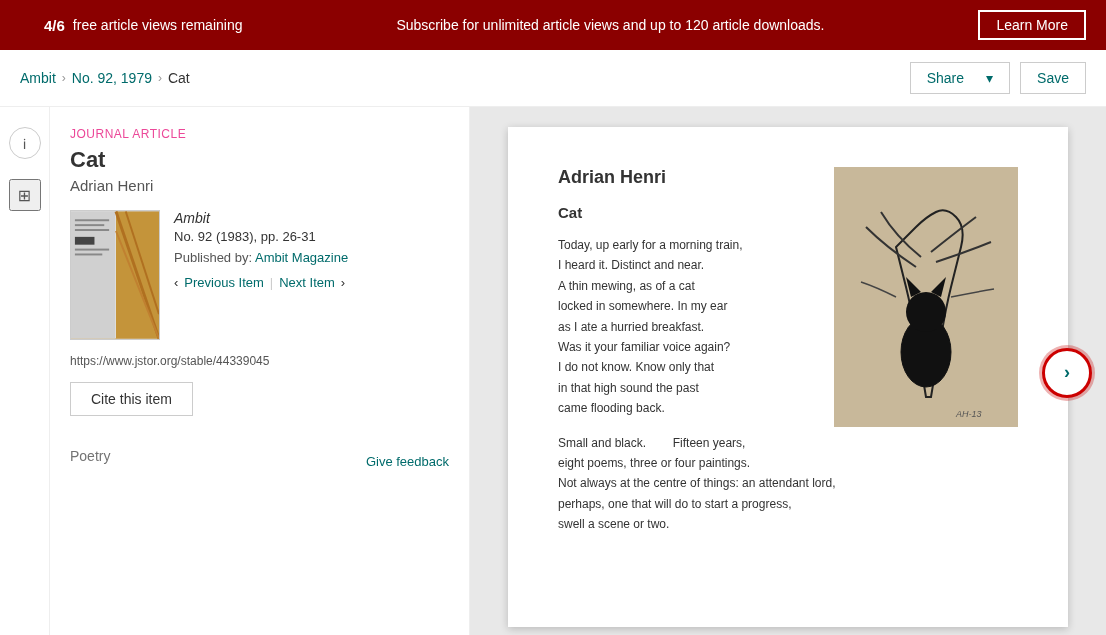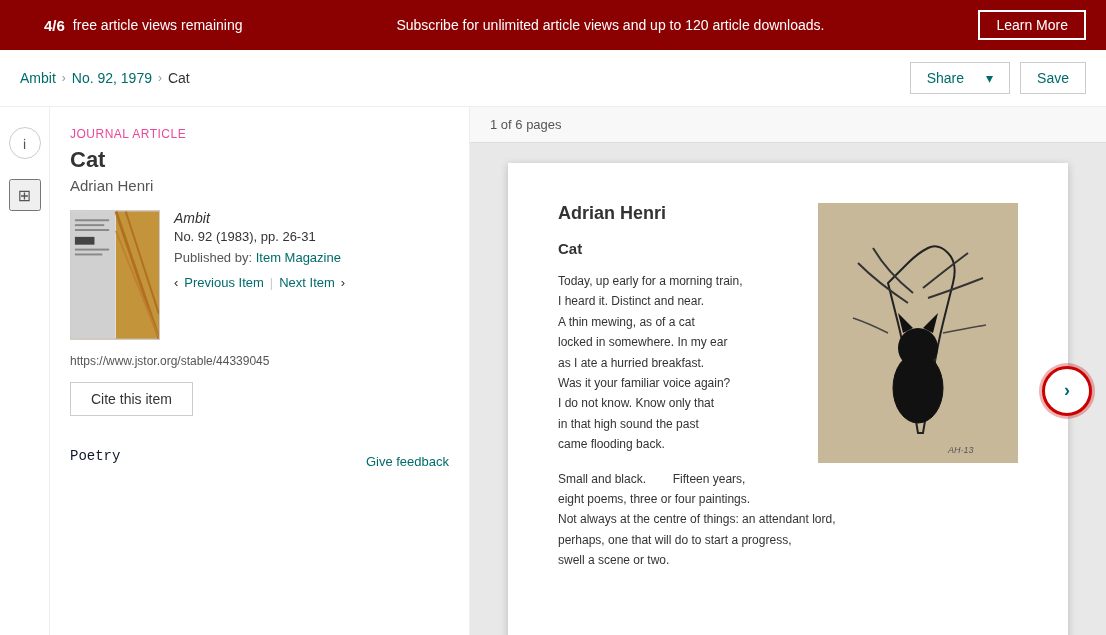--- a/index.html
+++ b/index.html
@@ -223,24 +223,23 @@
     .cite-btn {
       border: 1px solid #ccc;
       background: white;
       padding: 8px 20px;
       cursor: pointer;
       font-size: 14px;
       color: #333;
       margin-bottom: 16px;
     }
     .tag-link {
-      color: #0f172a;
+      color: #737373;
       text-decoration: none;
       font-size: 14px;
-      font-family: Liberation Mono, monospace;
     }
     .feedback-link {
       color: #006b6b;
       text-decoration: none;
       font-size: 13px;
       margin-top: 12px;
       display: inline-block;
     }
 
     .bottom-row {
@@ -298,21 +297,21 @@
     .doc-poem {
       font-size: 12px;
       color: #333;
       line-height: 1.7;
     }
     .poem-stanza {
       margin-bottom: 14px;
     }
     .doc-image-area {
       float: right;
-      width: 200px;
+      width: 184px;
       height: 260px;
       background: #c8b89a;
       margin-left: 20px;
       margin-bottom: 10px;
       position: relative;
       overflow: hidden;
     }
 
     
     .cat-illustration {
@@ -407,21 +406,21 @@
             <line x1="56" y1="0" x2="90" y2="105" stroke="#b07020" stroke-width="2"></line>
             <line x1="46" y1="20" x2="90" y2="130" stroke="#c08030" stroke-width="2"></line>
           </svg>
         </div>
       </div>
       <div class="article-details">
         <div class="article-journal-name">Ambit</div>
         <div class="article-issue">No. 92 (1983), pp. 26-31</div>
         <div class="published-by-row">
           <span>Published by:</span>
-          <a href="#">Item Magazine</a>
+          <a href="#">Ambit Magazine</a>
         </div>
         <div class="nav-links">
           <span>‹</span>
           <a href="#">Previous Item</a>
           <span class="nav-sep">|</span>
           <a href="#">Next Item</a>
           <span>›</span>
         </div>
       </div>
     </div>
@@ -429,23 +428,20 @@
     <div class="stable-url">https://www.jstor.org/stable/44339045</div>
     <button class="cite-btn">Cite this item</button>
 
     <div class="bottom-row">
       <a href="#" class="tag-link">Poetry</a>
       <a href="#" class="feedback-link">Give feedback</a>
     </div>
   </div>
 
   <div class="document-viewer">
-    <div class="viewer-header">
-      <span>1 of 6 pages</span>
-    </div>
     <div class="viewer-content">
       <div class="page-document">
 
         <div class="doc-image-area">
           <svg class="cat-illustration" viewBox="0 0 180 260">
             <rect width="180" height="260" fill="#c8b89a"></rect>
 
             <path d="M90 230 Q85 200 80 170 Q75 140 70 120 Q65 100 60 80 Q70 70 80 60 Q90 50 100 45 Q110 40 120 50 Q130 60 125 80 Q120 100 115 120 Q110 140 105 170 Q100 200 95 230 Z" fill="none" stroke="#222" stroke-width="2"></path>
 
             <ellipse cx="90" cy="185" rx="25" ry="35" fill="#111" stroke="#111"></ellipse>

